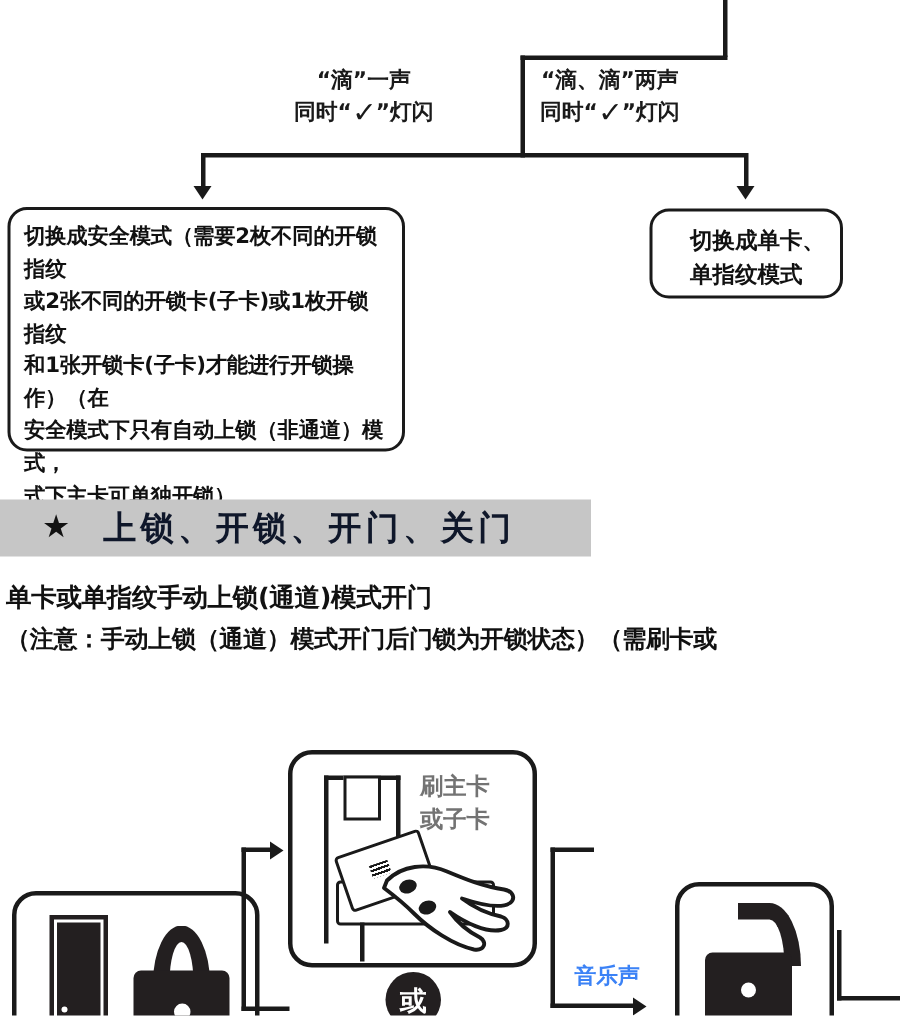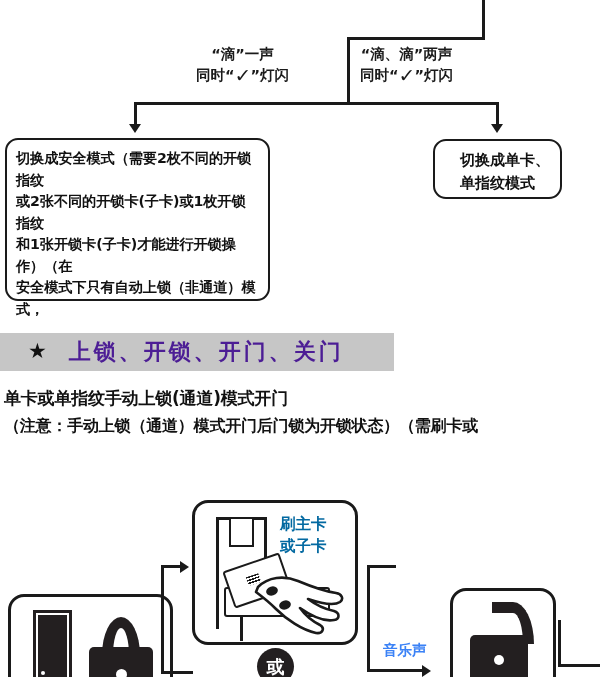--- a/index.html
+++ b/index.html
@@ -47,21 +47,21 @@
 
   
   .section-bar{
     position:absolute;background:#c6c6c6;display:flex;align-items:center;
   }
   .section-star{
     font-size:21px;line-height:1;color:#111;margin-left:28px;margin-right:22px;
     transform:translateY(-1px);
   }
   .section-title{
-    font-size:22px;font-weight:700;color:#4c1d95;letter-spacing:3px;
+    font-size:22px;font-weight:700;color:#0f172a;letter-spacing:3px;
   }
 
   
   .para-bold{
     position:absolute;font-size:17px;font-weight:900;color:#111;
     letter-spacing:-0.2px;white-space:nowrap;
   }
   .para-note{
     position:absolute;font-size:16px;font-weight:600;color:#111;
     line-height:1.55;letter-spacing:-0.2px;
@@ -84,21 +84,21 @@
   .shackle{position:absolute;border:11px solid #231f20;border-bottom:none;
     border-radius:50% 50% 0 0 / 100% 100% 0 0;background:transparent;box-sizing:border-box;}
 
   .reader-frame{position:absolute;border:2.5px solid #1a1a1a;box-sizing:border-box;background:#fff;}
   .reader-rail{position:absolute;background:#1a1a1a;width:2.5px;}
   .card-shape{
     position:absolute;border:2.5px solid #1a1a1a;border-radius:3px;background:#fff;
   }
 
   .panel-caption{
-    position:absolute;font-size:15.5px;font-weight:900;color:#0369a1;
+    position:absolute;font-size:15.5px;font-weight:900;color:#737373;
     line-height:1.45;text-align:left;
   }
 
   .or-badge{
     position:absolute;width:37px;height:37px;border-radius:50%;
     background:#231f20;color:#fff;font-size:18px;font-weight:900;
     display:flex;align-items:center;justify-content:center;
   }
   .music-label{
     position:absolute;font-size:14.5px;font-weight:700;color:#3b82f6;white-space:nowrap;
@@ -133,20 +133,21 @@
     <span>同时“</span><span class="ck">✓</span><span>”灯闪</span>
   </div>
 </div>
 
 <div class="rbox" style="left:5px;top:138px;width:265px;height:163px;">
   <div class="rbox-text" style="padding:8px 9px 0 9px;">
     <div><b>切换成安全模式</b><span id="ol1">（需要2枚不同的开锁指纹</span></div>
     <div>或2张不同的开锁卡(子卡)或1枚开锁指纹</div>
     <div>和1张开锁卡(子卡)才能进行开锁操作）（在</div>
     <div>安全模式下只有自动上锁（非通道）模式，</div>
+    <div>式下主卡可单独开锁）</div>
   </div>
 </div>
 
 <div class="rbox" style="left:433px;top:139px;width:129px;height:60px;">
   <div class="rbox-right-text" style="padding:8px 0 0 25px;">
     <div>切换成单卡、</div>
     <div>单指纹模式</div>
   </div>
 </div>
 

